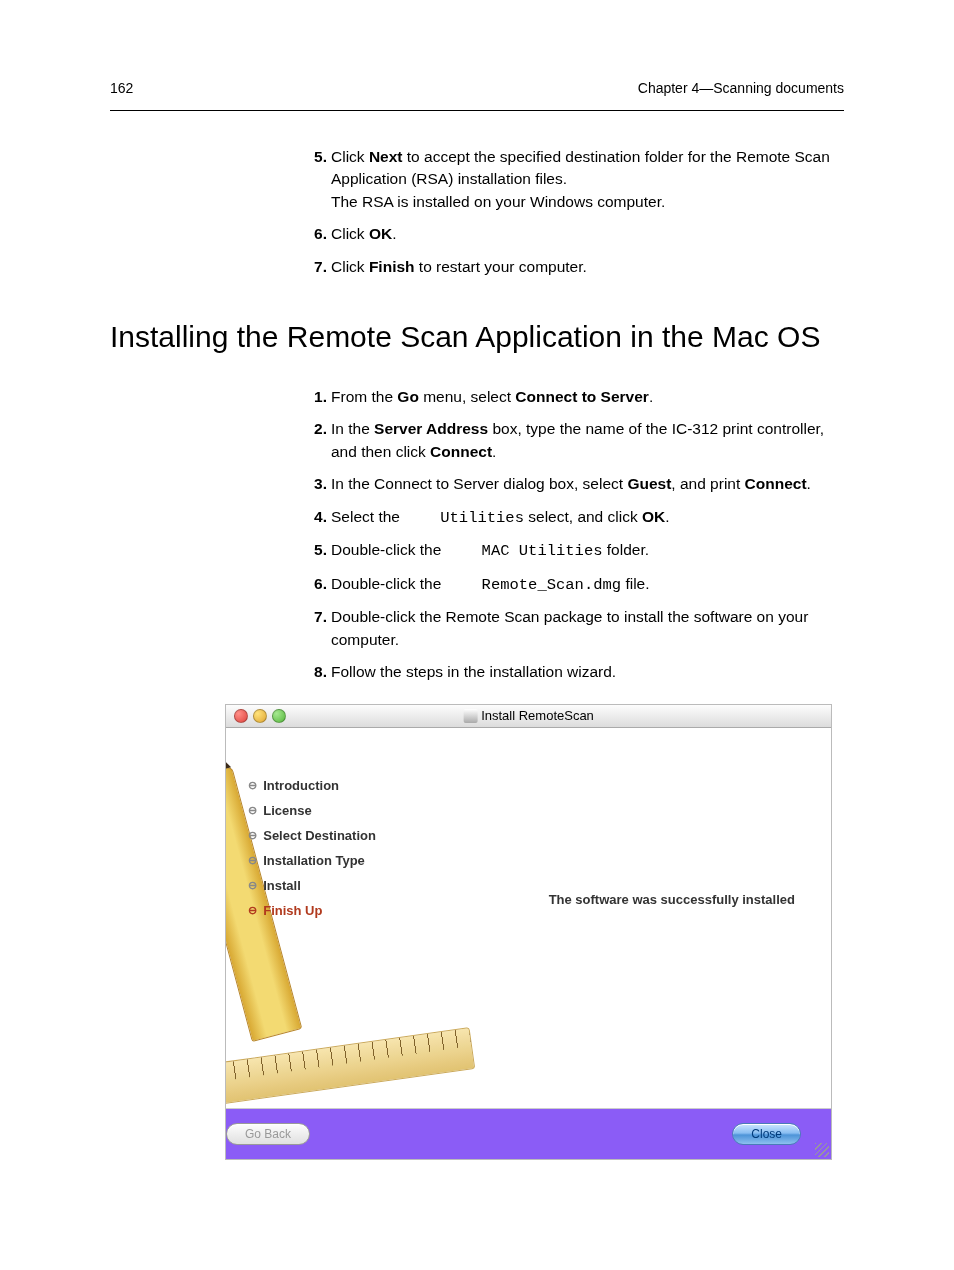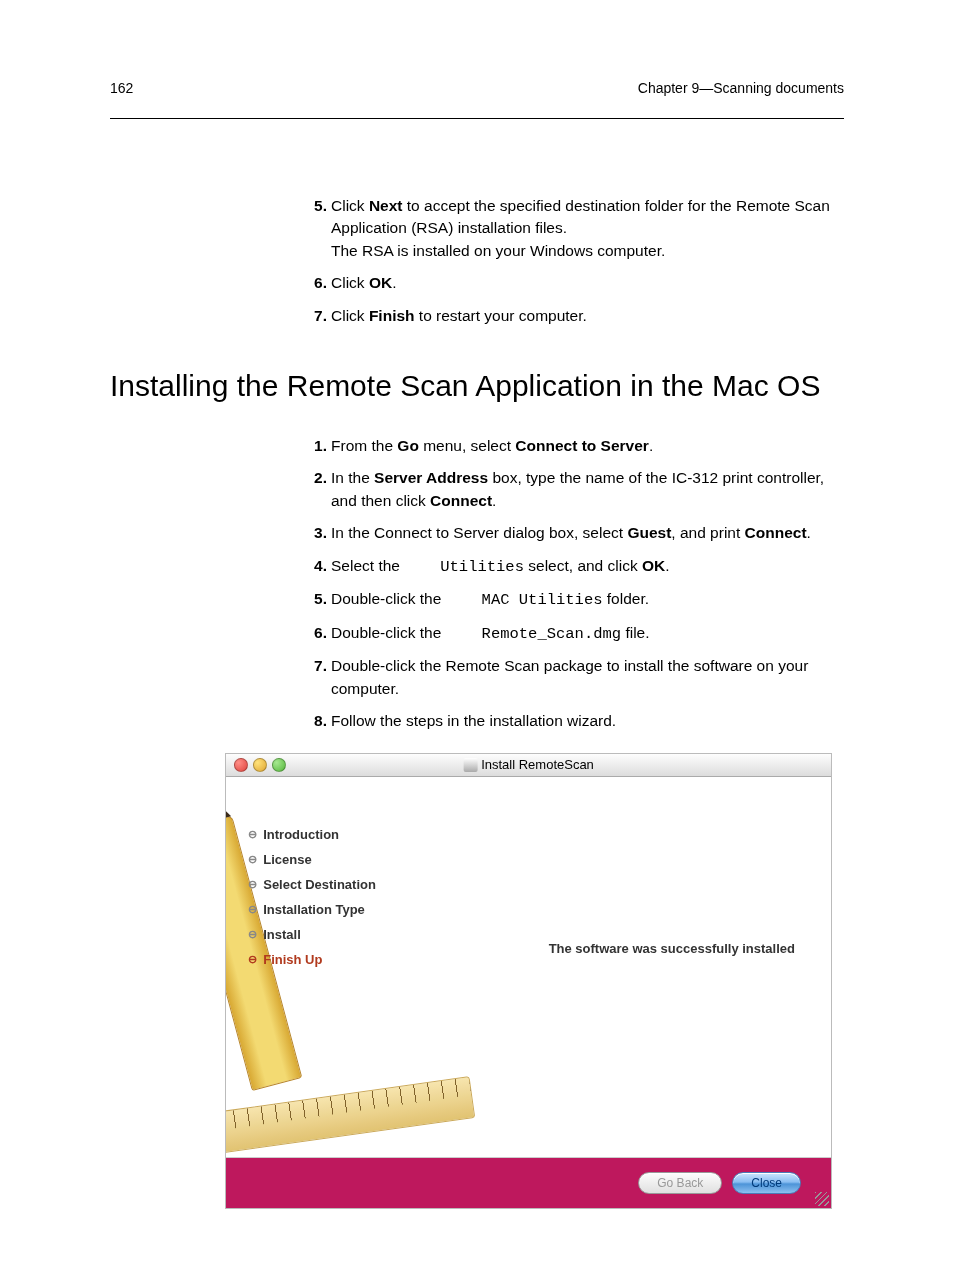--- a/index.html
+++ b/index.html
@@ -11,22 +11,22 @@
       width: 954px;
     }
     .page {
       padding: 80px 110px 60px 110px;
     }
     .header {
       display: flex;
       justify-content: space-between;
       font-size: 14px;
       border-bottom: 1px solid #000;
-      padding-bottom: 22px;
-      margin-bottom: 76px;
+      padding-bottom: 14px;
+      margin-bottom: 35px;
     }
     .ol-item {
       display: flex;
       margin-bottom: 10px;
       font-size: 15.5px;
       line-height: 1.45;
     }
     .ol-num {
       width: 30px;
       font-weight: bold;
@@ -122,24 +122,24 @@
       right: 36px;
       top: 45%;
       transform: translateY(-50%);
       font-family: "Lucida Grande", Arial, sans-serif;
       font-weight: bold;
       font-size: 13px;
       color: #333;
     }
     .installer-buttonbar {
       height: 50px;
-      background: #be185d;
+      background: #8b5cf6;
       border-top: 1px solid #ccc;
       display: flex;
-      justify-content: flex-end;
+      justify-content: space-between;
       align-items: center;
       gap: 10px;
       padding-right: 30px;
       position: relative;
     }
     .aqua-btn {
       font-family: "Lucida Grande", Arial, sans-serif;
       font-size: 12px;
       padding: 3px 18px;
       border-radius: 14px;
@@ -209,21 +209,21 @@
       background: linear-gradient(#fff, #aaa);
       position: relative;
     }
   </style>
 </head>
 <body>
 
 <div class="page">
   <div class="header">
     <span>162</span>
-    <span>Chapter 9—Scanning documents</span>
+    <span>Chapter 4—Scanning documents</span>
   </div>
 
   <div class="ol-list">
     <div class="ol-item">
       <div class="ol-num">5.</div>
       <div class="ol-body">
         <span>Click </span><span class="bold">Next</span><span> to accept the specified destination folder for the Remote Scan Application (RSA) installation files.</span><br>
         <span>The RSA is installed on your Windows computer.</span>
       </div>
     </div>

